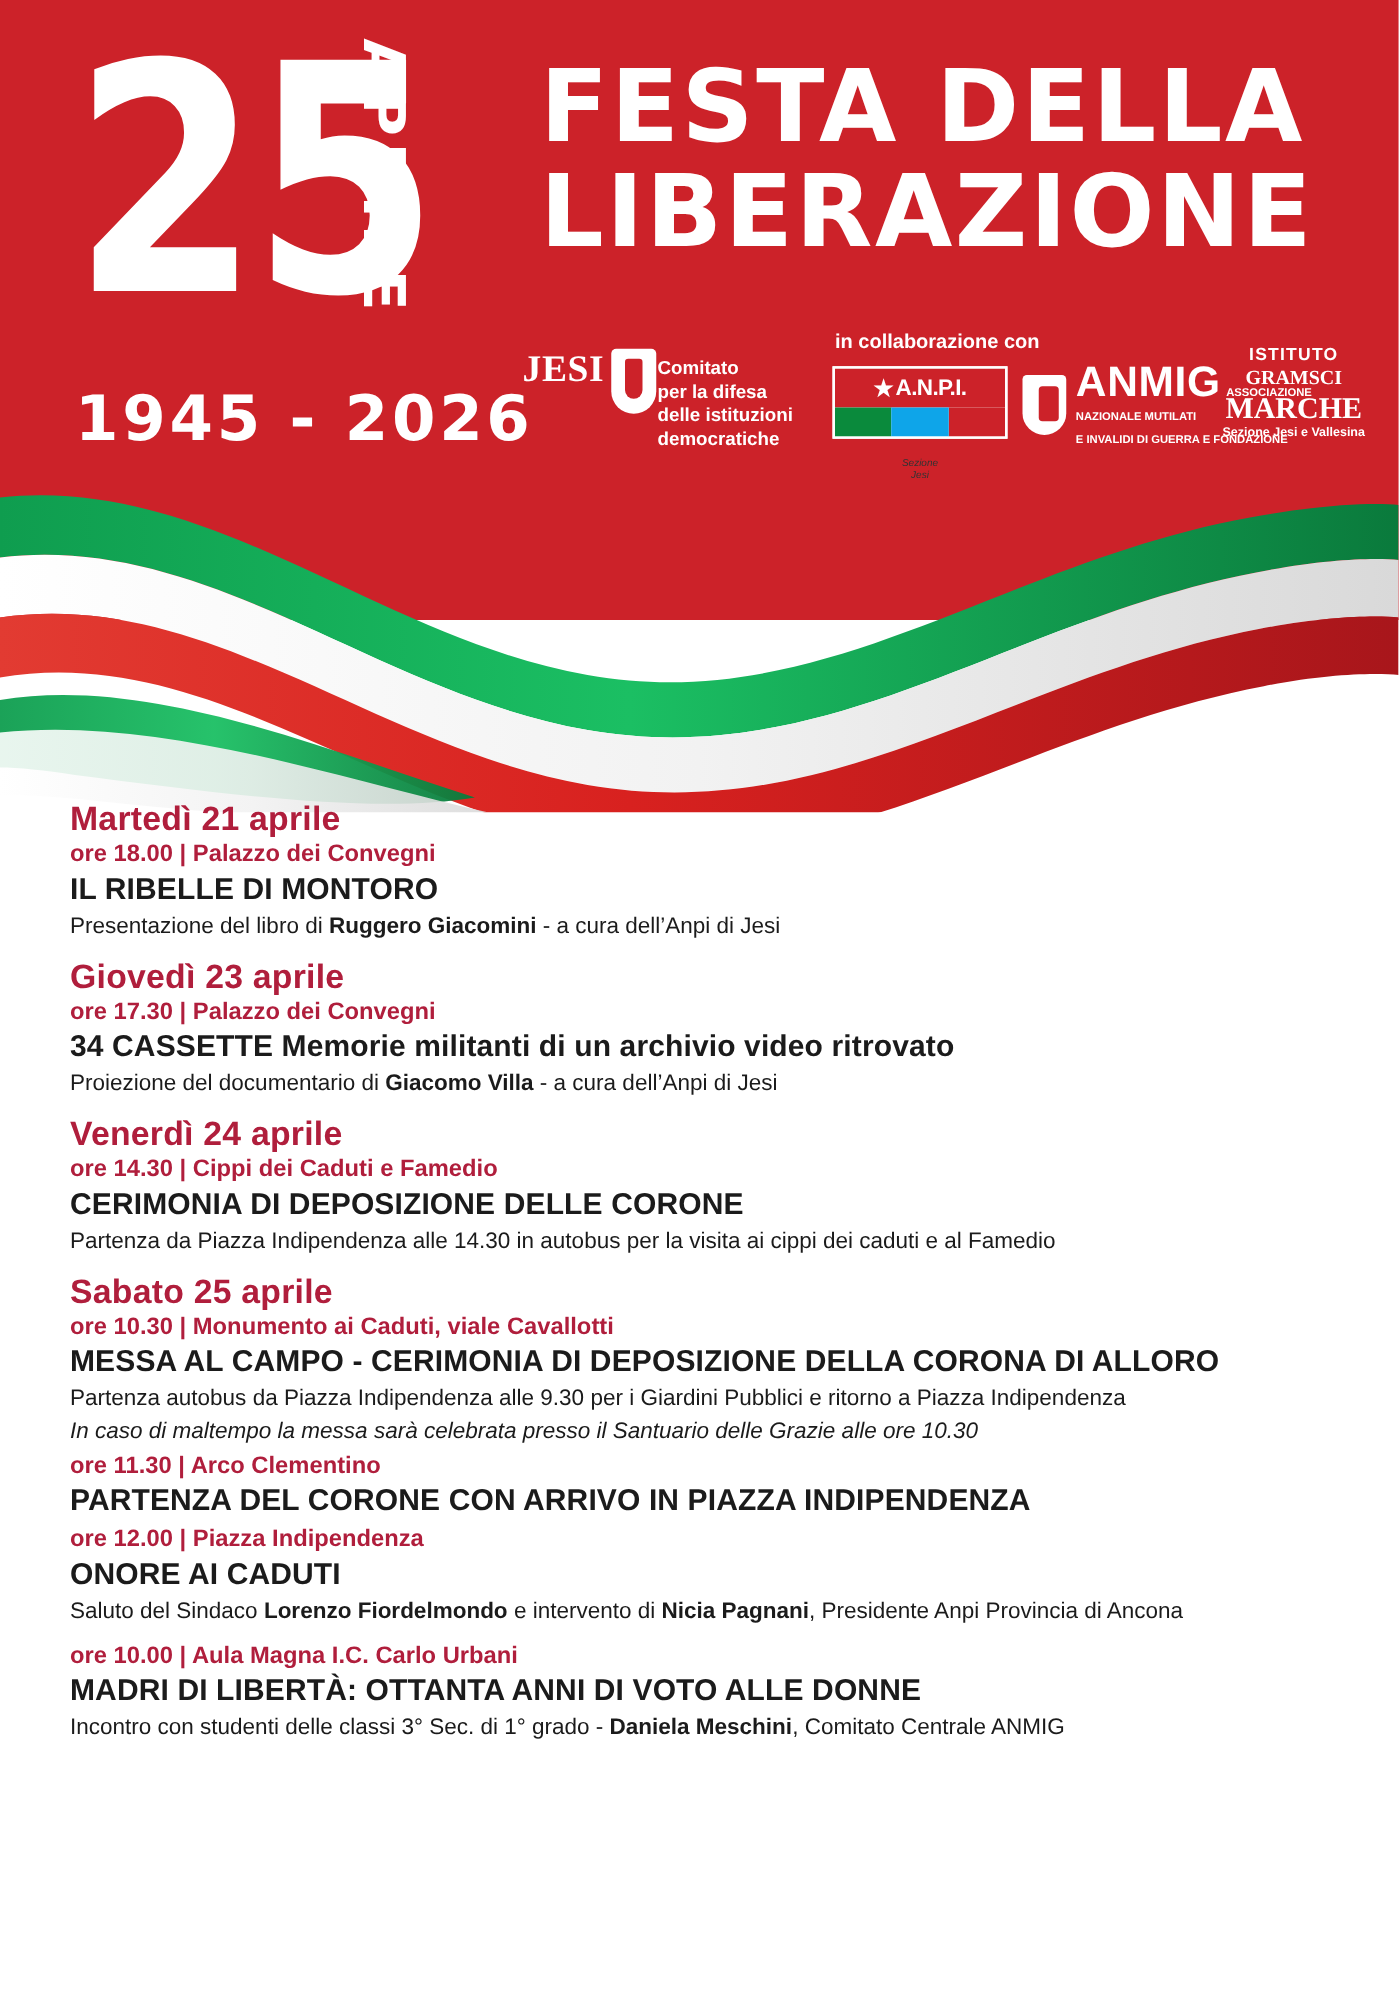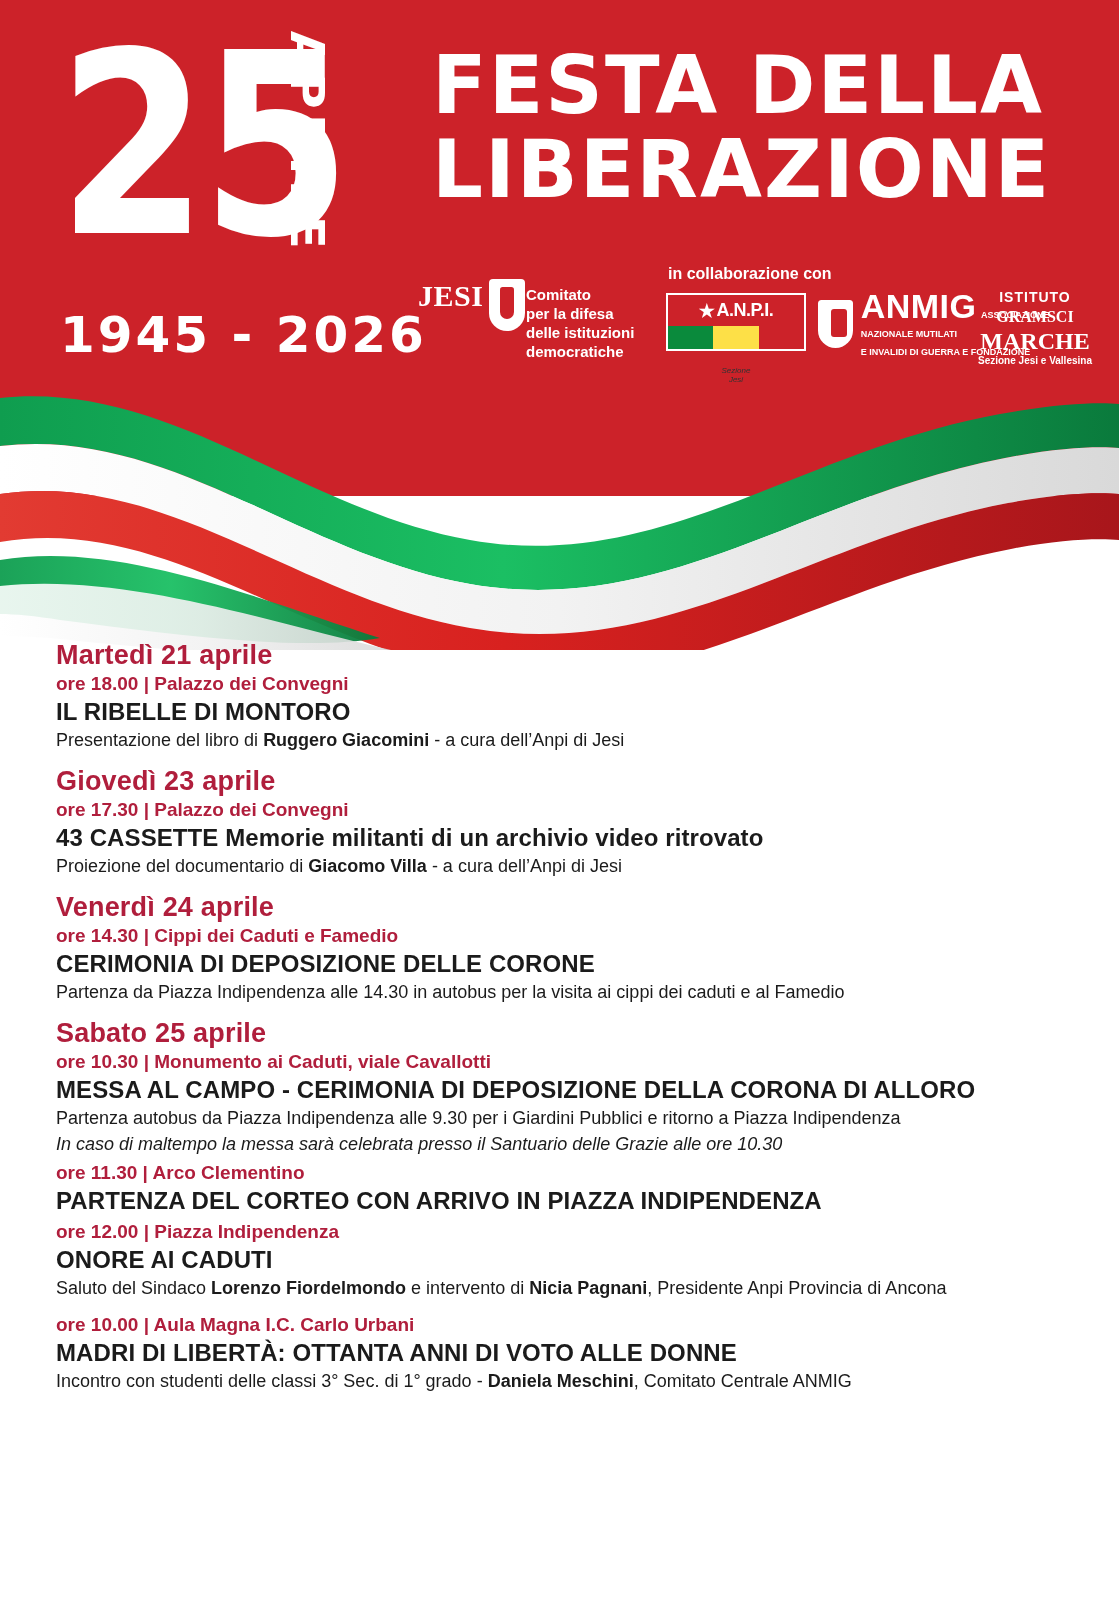--- a/index.html
+++ b/index.html
@@ -115,31 +115,31 @@
     width: 140px; height: 58px;
     background: #ffffff; border: 2px solid #ffffff;
     display:flex; flex-direction:column;
   }
   .anpi-top { flex: 1.35; background:#cc2229; display:flex; align-items:center; justify-content:center; }
   .anpi-top span { color:#ffffff; font-size: 18px; font-weight: 800; letter-spacing: -0.5px; }
   .anpi-star { color:#ffffff; font-size: 16px; margin-right: 2px; }
   .anpi-bottom { flex:1; display:flex; }
   .anpi-bottom i { flex:1; display:block; }
   .anpi-bottom i:nth-child(1){ background:#0a8a3c; }
-  .anpi-bottom i:nth-child(2){ background:#fde047; position:relative; }
+  .anpi-bottom i:nth-child(2){ background:#0ea5e9; position:relative; }
   .anpi-bottom i:nth-child(3){ background:#cc2229; }
   .anpi-sezione { position:absolute; left:0; right:0; top:40px; text-align:center; font-size:8px; color:#333; }
 
   .logo-anmig { position:absolute; left: 400px; top: 14px; display:flex; align-items:center; gap:8px; }
   .anmig-badge { width:42px; height:48px; background:#ffffff; border-radius:4px 4px 20px 20px; position:relative; }
   .anmig-badge:after{ content:""; position:absolute; left:13px; top:9px; width:16px;height:28px;background:#cc2229;border-radius:3px;}
   .anmig-text .anmig-name { color:#ffffff; font-size:34px; font-weight:800; letter-spacing:.5px; line-height:34px;}
   .anmig-text .anmig-sub { color:#ffffff; font-size:9px; font-weight:700; line-height:11px;}
 
-  .logo-gramsci { position:absolute; left: 560px; top: 14px; color:#ffffff; text-align:center;}
+  .logo-gramsci { position:absolute; left: 560px; top: 0; color:#ffffff; text-align:center;}
   .logo-gramsci .g1 { font-size:14px; font-weight:700; letter-spacing:1px;}
   .logo-gramsci .g2 { font-size:16px; font-weight:800; font-family:"Liberation Serif", serif; line-height:24px;}
   .logo-gramsci .g3 { font-size:24px; font-weight:800; font-family:"Liberation Serif", serif; line-height:24px;}
   .logo-gramsci .g4 { font-size:10px; font-weight:700; margin-top:2px;}
 
   
   .ribbon {
     position: absolute;
     left: 0; top: 390px;
     width: 1119px; height: 260px;
@@ -293,41 +293,41 @@
   <div class="event">
     <div class="ev-day">Martedì 21 aprile</div>
     <div class="ev-when">ore 18.00 | Palazzo dei Convegni</div>
     <div class="ev-title">IL RIBELLE DI MONTORO</div>
     <div class="ev-desc">Presentazione del libro di <b>Ruggero Giacomini</b> - a cura dell’Anpi di Jesi</div>
   </div>
 
   <div class="event">
     <div class="ev-day">Giovedì 23 aprile</div>
     <div class="ev-when">ore 17.30 | Palazzo dei Convegni</div>
-    <div class="ev-title">43 CASSETTE Memorie militanti di un archivio video ritrovato</div>
+    <div class="ev-title">34 CASSETTE Memorie militanti di un archivio video ritrovato</div>
     <div class="ev-desc">Proiezione del documentario di <b>Giacomo Villa</b> - a cura dell’Anpi di Jesi</div>
   </div>
 
   <div class="event">
     <div class="ev-day">Venerdì 24 aprile</div>
     <div class="ev-when">ore 14.30 | Cippi dei Caduti e Famedio</div>
     <div class="ev-title">CERIMONIA DI DEPOSIZIONE DELLE CORONE</div>
     <div class="ev-desc">Partenza da Piazza Indipendenza alle 14.30 in autobus per la visita ai cippi dei caduti e al Famedio</div>
   </div>
 
   <div class="event">
     <div class="ev-day">Sabato 25 aprile</div>
     <div class="ev-when">ore 10.30 | Monumento ai Caduti, viale Cavallotti</div>
     <div class="ev-title">MESSA AL CAMPO - CERIMONIA DI DEPOSIZIONE DELLA CORONA DI ALLORO</div>
     <div class="ev-desc">Partenza autobus da Piazza Indipendenza alle 9.30 per i Giardini Pubblici e ritorno a Piazza Indipendenza</div>
     <div class="ev-note">In caso di maltempo la messa sarà celebrata presso il Santuario delle Grazie alle ore 10.30</div>
 
     <div class="sub-block">
       <div class="ev-when">ore 11.30 | Arco Clementino</div>
-      <div class="ev-title">PARTENZA DEL CORTEO CON ARRIVO IN PIAZZA INDIPENDENZA</div>
+      <div class="ev-title">PARTENZA DEL CORONE CON ARRIVO IN PIAZZA INDIPENDENZA</div>
     </div>
 
     <div class="sub-block">
       <div class="ev-when">ore 12.00 | Piazza Indipendenza</div>
       <div class="ev-title">ONORE AI CADUTI</div>
       <div class="ev-desc">Saluto del Sindaco <b>Lorenzo Fiordelmondo</b> e intervento di <b>Nicia Pagnani</b>, Presidente Anpi Provincia di Ancona</div>
     </div>
   </div>
 
   <div class="event">

